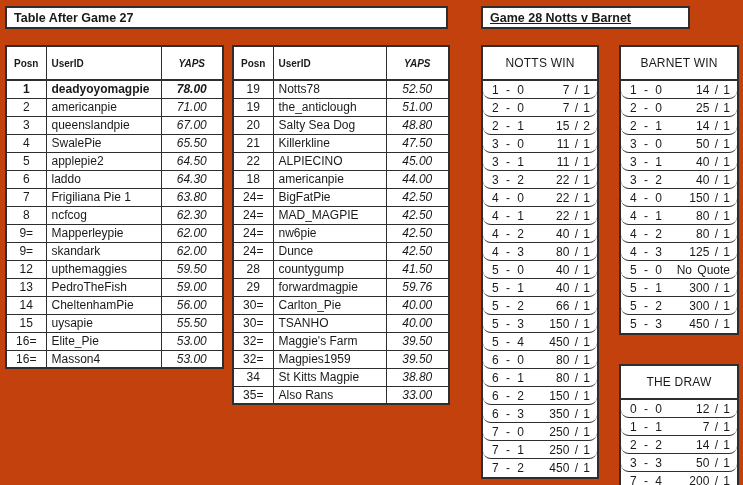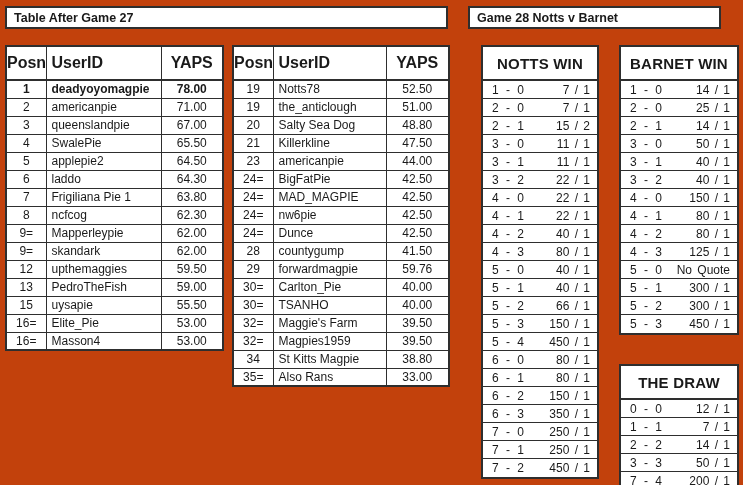--- a/index.html
+++ b/index.html
@@ -25,81 +25,82 @@
     border: 2px solid #2e2e2e;
     background: #ffffff;
     display: flex;
     align-items: center;
     padding: 0 7px;
     font-weight: bold;
     font-size: 12.5px;
     white-space: nowrap;
   }
   .title-left  { left: 5px;   top: 6px; width: 443px; }
-  .title-right { left: 468px; top: 6px; width: 253px; }
+  .title-right { left: 481px; top: 6px; width: 209px; text-decoration: underline; }
 
   
   table.standings {
     position: absolute;
     border-collapse: collapse;
     table-layout: fixed;
     font-size: 12px;
     background: #ffffff;
     border: 2px solid #2e2e2e;
   }
   .standings-1 { left: 5px;   top: 45px; width: 217px; }
   .standings-2 { left: 232px; top: 45px; width: 216px; }
   table.standings th, table.standings td {
     border: 1px solid #2e2e2e;
     padding: 0;
     overflow: hidden;
     white-space: nowrap;
   }
   table.standings thead th {
     height: 34px;
-    font-size: 16px;
+    font-size: 10px;
     font-weight: bold;
     border-bottom: 2px solid #2e2e2e;
     vertical-align: middle;
   }
   table.standings tbody tr { height: 18px; }
   table.standings tbody td { vertical-align: middle; }
   .col-posn { text-align: center; }
   .col-user { text-align: left; padding-left: 5px !important; }
-  .col-yaps { text-align: center; }
+  .col-yaps { text-align: center; font-style: italic; }
   tr.bold td { font-weight: bold; }
 
   
   .odds-table {
     position: absolute;
     border: 2px solid #2e2e2e;
     background: #ffffff;
     font-size: 12px;
   }
   .odds-notts  { left: 481px; top: 45px;  width: 118px; }
   .odds-barnet { left: 619px; top: 45px;  width: 120px; }
   .odds-draw   { left: 619px; top: 364px; width: 120px; }
   .odds-header {
     height: 34px;
     border-bottom: 2px solid #2e2e2e;
     display: flex;
     align-items: center;
     justify-content: center;
-    font-weight: bold;
-    font-size: 15px;
+    font-weight: normal;
+    font-size: 12px;
     letter-spacing: 0.2px;
     text-align: center;
   }
   .odds-row {
     height: 18px;
     display: flex;
     align-items: center;
     justify-content: space-between;
     padding: 0 7px 0 9px;
     border-bottom: 1px solid #2e2e2e;
+    border-radius: 8px;
   }
   .odds-row:last-child { border-bottom: none; }
   .odds-score { word-spacing: 4px; white-space: nowrap; }
   .odds-price { word-spacing: 2px; white-space: nowrap; text-align: right; }
 </style>
 </head>
 <body>
 
 <div class="canvas">
 
@@ -191,20 +192,25 @@
           <td class="col-user">upthemaggies</td>
           <td class="col-yaps">59.50</td>
         </tr>
 
         <tr>
           <td class="col-posn">13</td>
           <td class="col-user">PedroTheFish</td>
           <td class="col-yaps">59.00</td>
         </tr>
 
+        <tr>
+          <td class="col-posn">14</td>
+          <td class="col-user">CheltenhamPie</td>
+          <td class="col-yaps">56.00</td>
+        </tr>
 
         <tr>
           <td class="col-posn">15</td>
           <td class="col-user">uysapie</td>
           <td class="col-yaps">55.50</td>
         </tr>
 
         <tr>
           <td class="col-posn">16=</td>
           <td class="col-user">Elite_Pie</td>
@@ -251,23 +257,28 @@
           <td class="col-user">Salty Sea Dog</td>
           <td class="col-yaps">48.80</td>
         </tr>
 
         <tr>
           <td class="col-posn">21</td>
           <td class="col-user">Killerkline</td>
           <td class="col-yaps">47.50</td>
         </tr>
 
-
-        <tr>
-          <td class="col-posn">23</td>
+        <tr>
+          <td class="col-posn">22</td>
+          <td class="col-user">ALPIECINO</td>
+          <td class="col-yaps">45.00</td>
+        </tr>
+
+        <tr>
+          <td class="col-posn">18</td>
           <td class="col-user">americanpie</td>
           <td class="col-yaps">44.00</td>
         </tr>
 
         <tr>
           <td class="col-posn">24=</td>
           <td class="col-user">BigFatPie</td>
           <td class="col-yaps">42.50</td>
         </tr>
 

